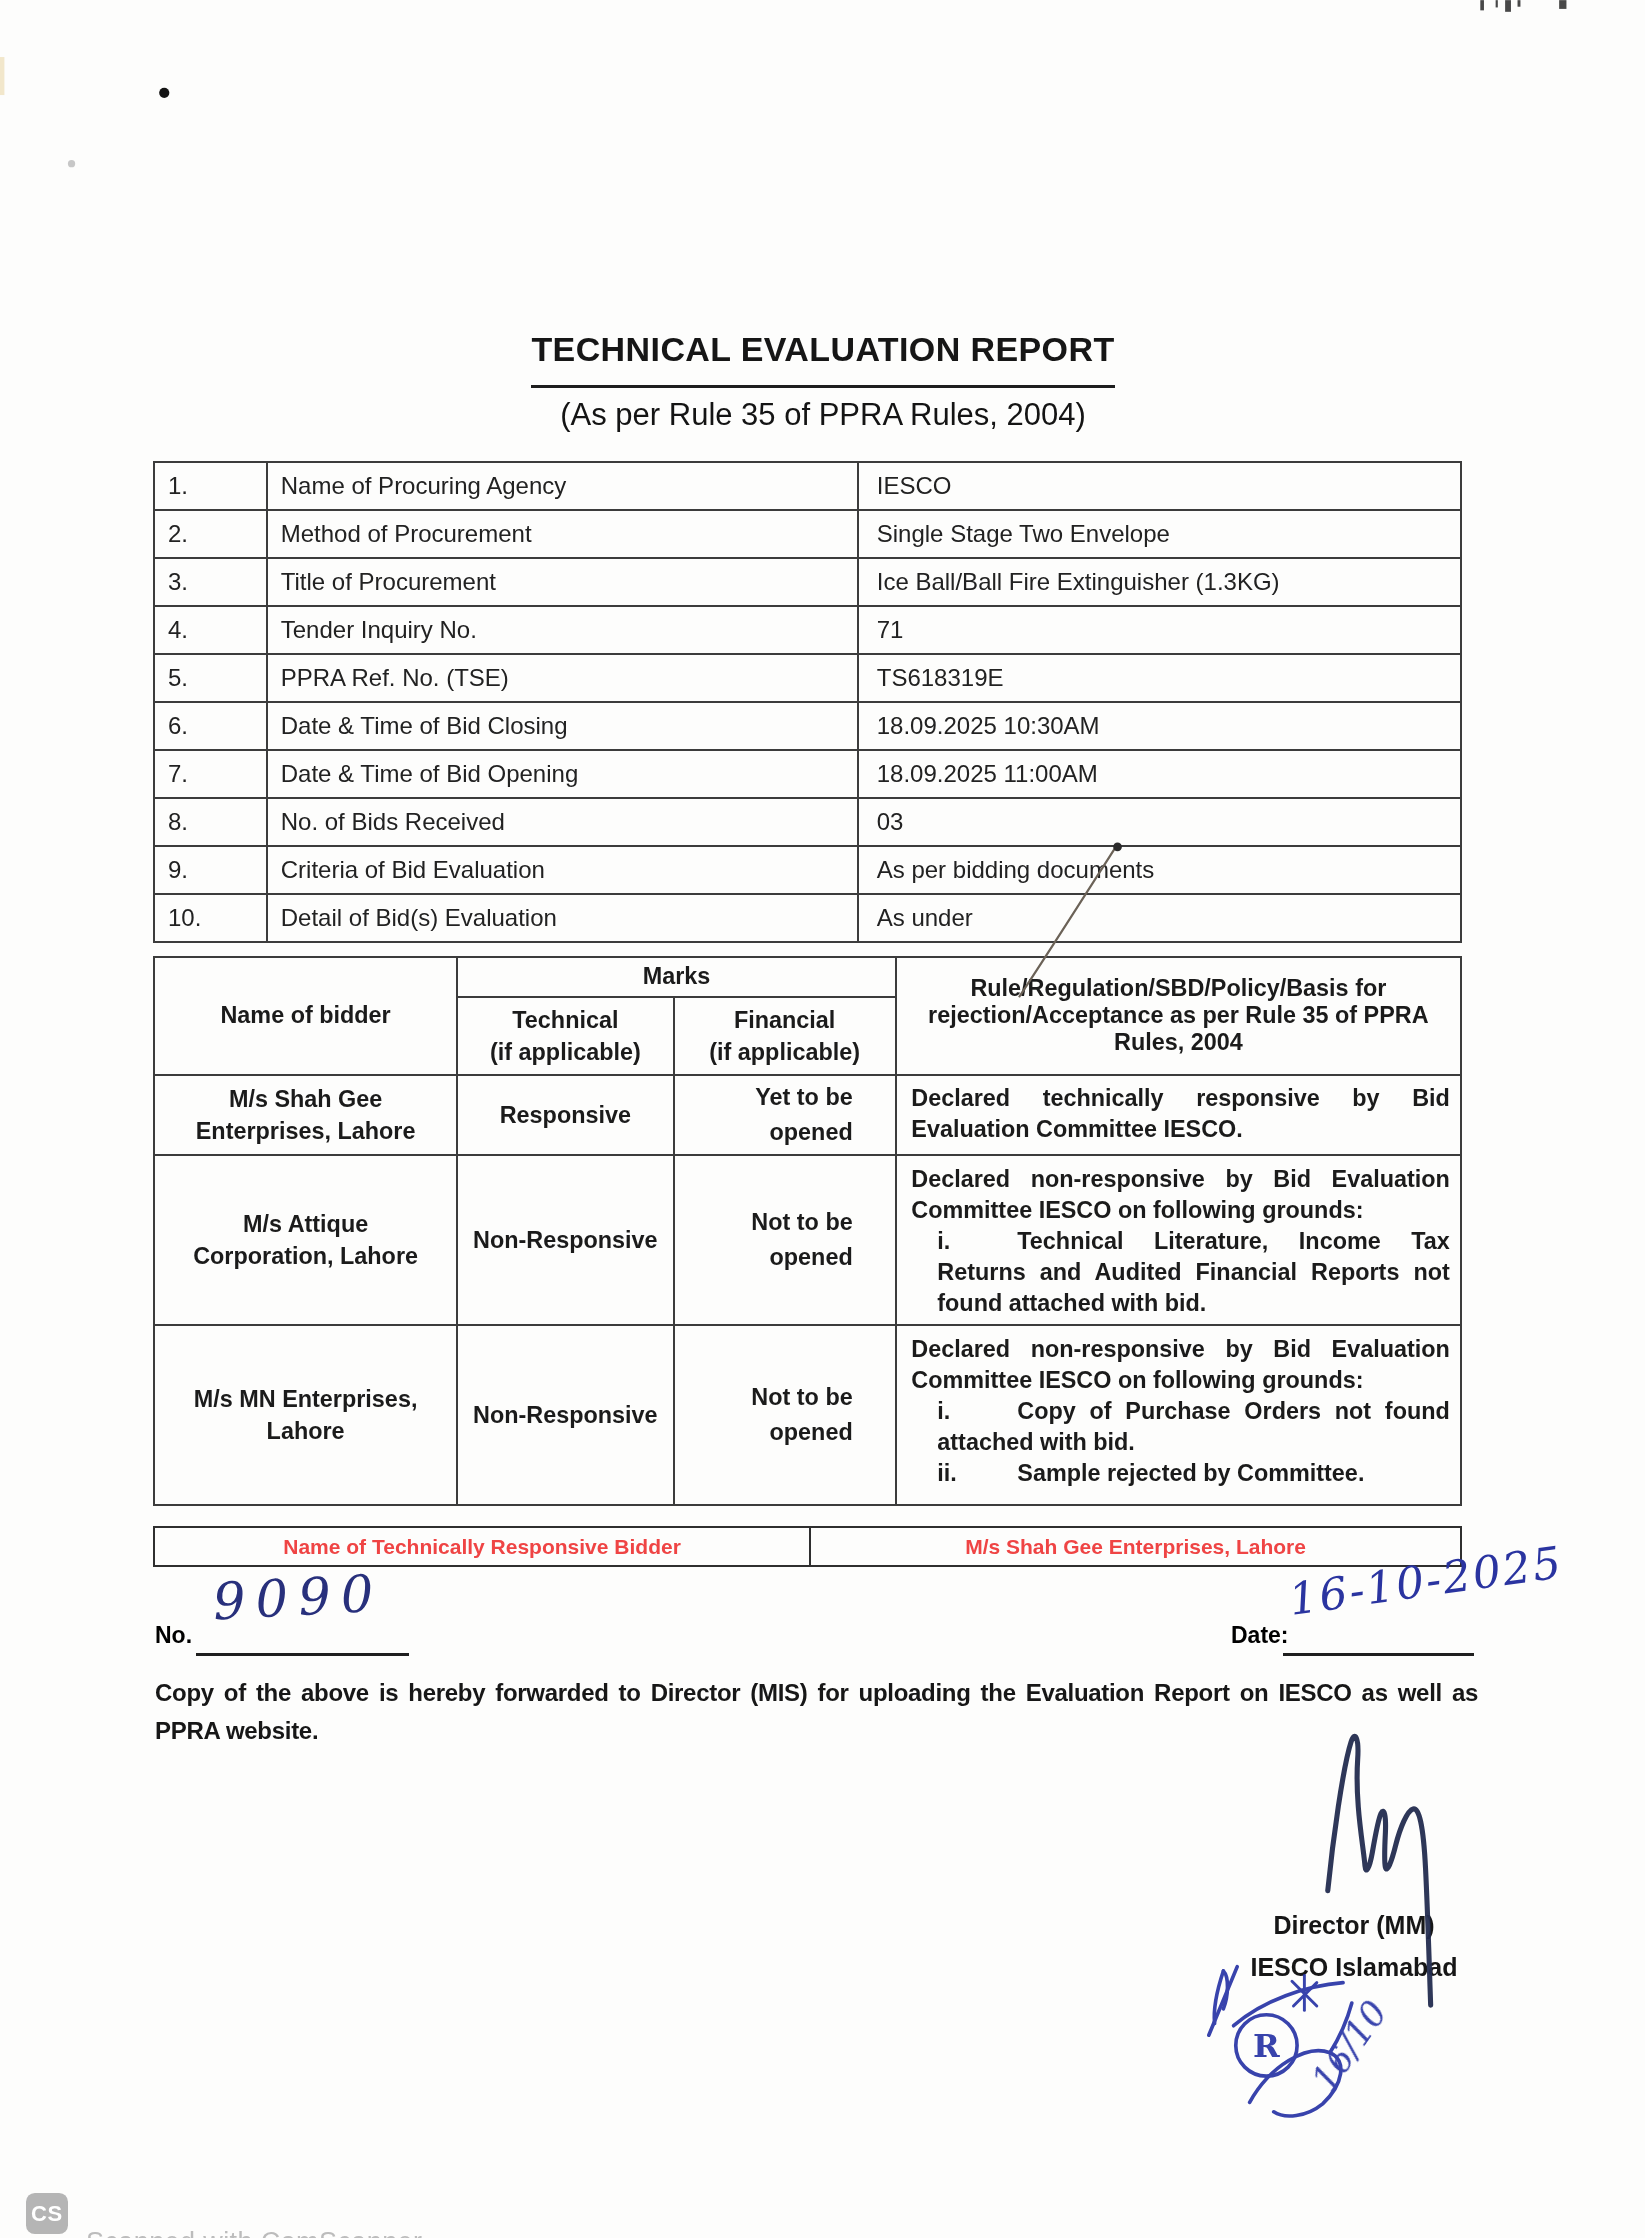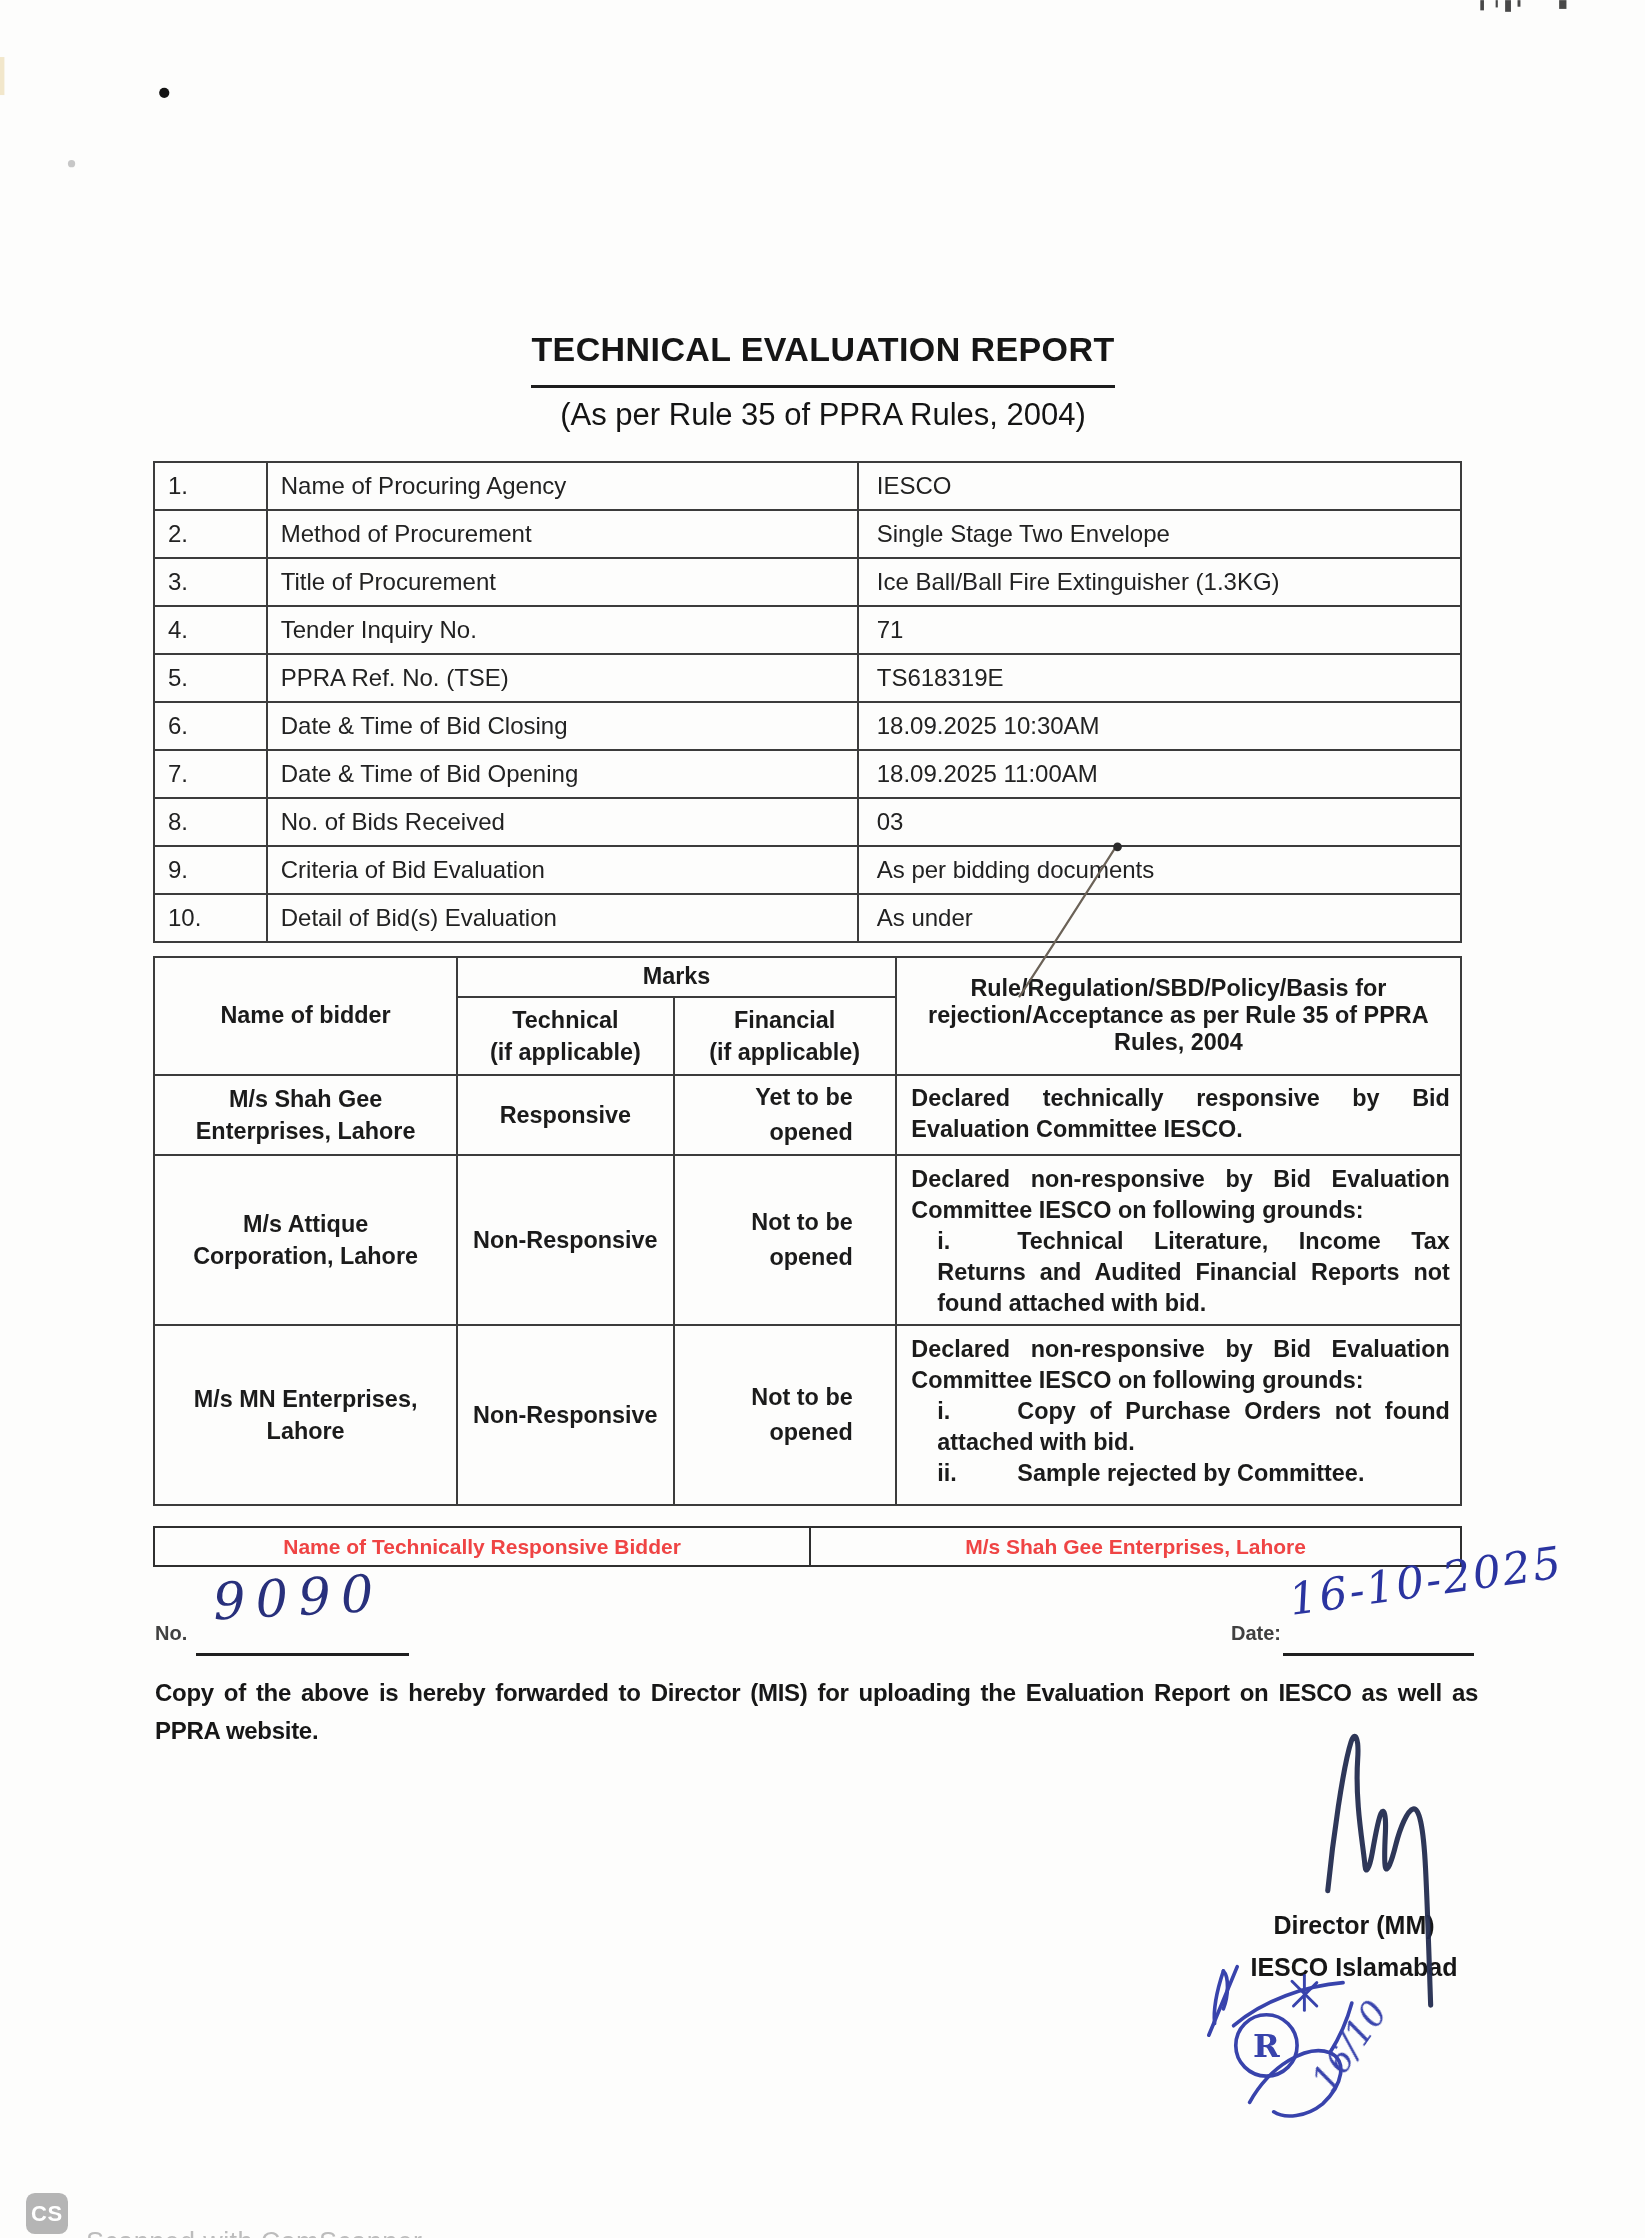--- a/index.html
+++ b/index.html
@@ -67,21 +67,21 @@
   .bidder-table { top: 1526px; height: 41px; border: 2.9px solid #2a2a2a; }
   .bidder-table td {
     border: 2.2px solid #2f2f2f;
     font-size: 21px; font-weight: 700; text-align: center; vertical-align: middle;
     height: 35px; color: #ef4444;
   }
   .bidder-table .b-label { width: 50.2%; }
   .bidder-table .b-value { width: 49.8%; }
 
   
-  .field-label { position: absolute; font-size: 20px; font-weight: 700; color: #404040; }
+  .field-label { position: absolute; font-size: 23px; font-weight: 700; color: #000000; }
   .hand { font-family: "DejaVu Serif", serif; font-style: italic; color: #28307c; }
   .no-hand {
     position: absolute; left: 213px; top: 1568px;
     font-size: 51px; letter-spacing: 10.2px; transform: rotate(-3deg);
   }
   .no-line { position: absolute; left: 196px; top: 1653px; width: 213px; height: 2.9px; background: #1f1f1f; }
   .date-hand {
     position: absolute; left: 1293px; top: 1574px;
     font-size: 44px; letter-spacing: 2.2px; transform: rotate(-8deg); transform-origin: left bottom;
     white-space: nowrap; color: #2a34a0;

